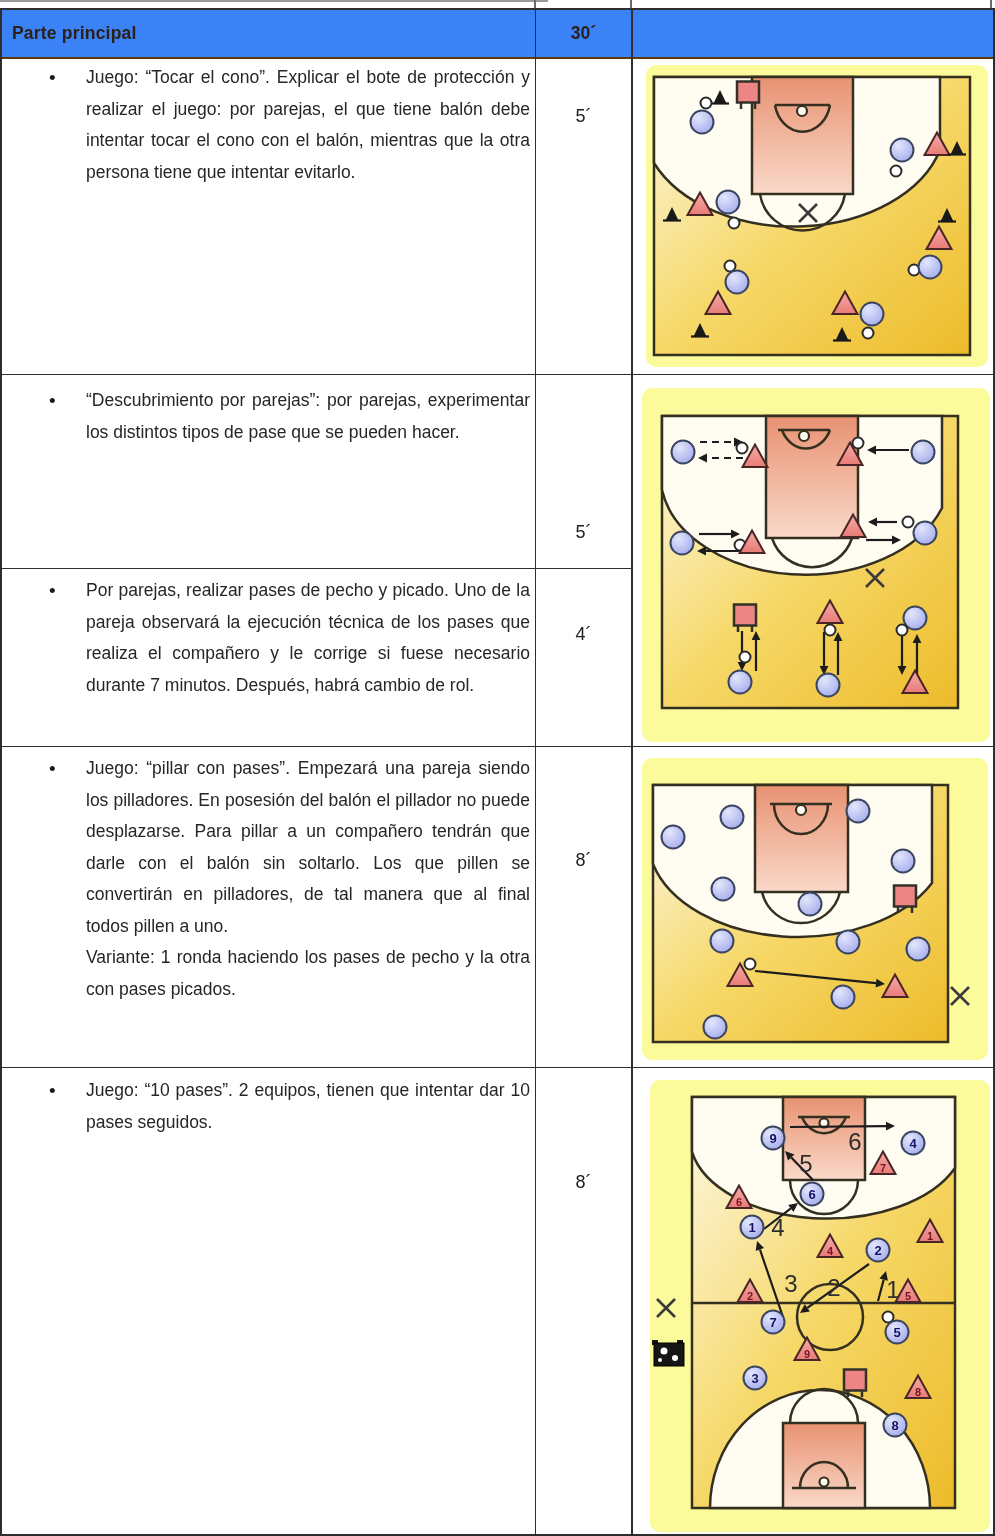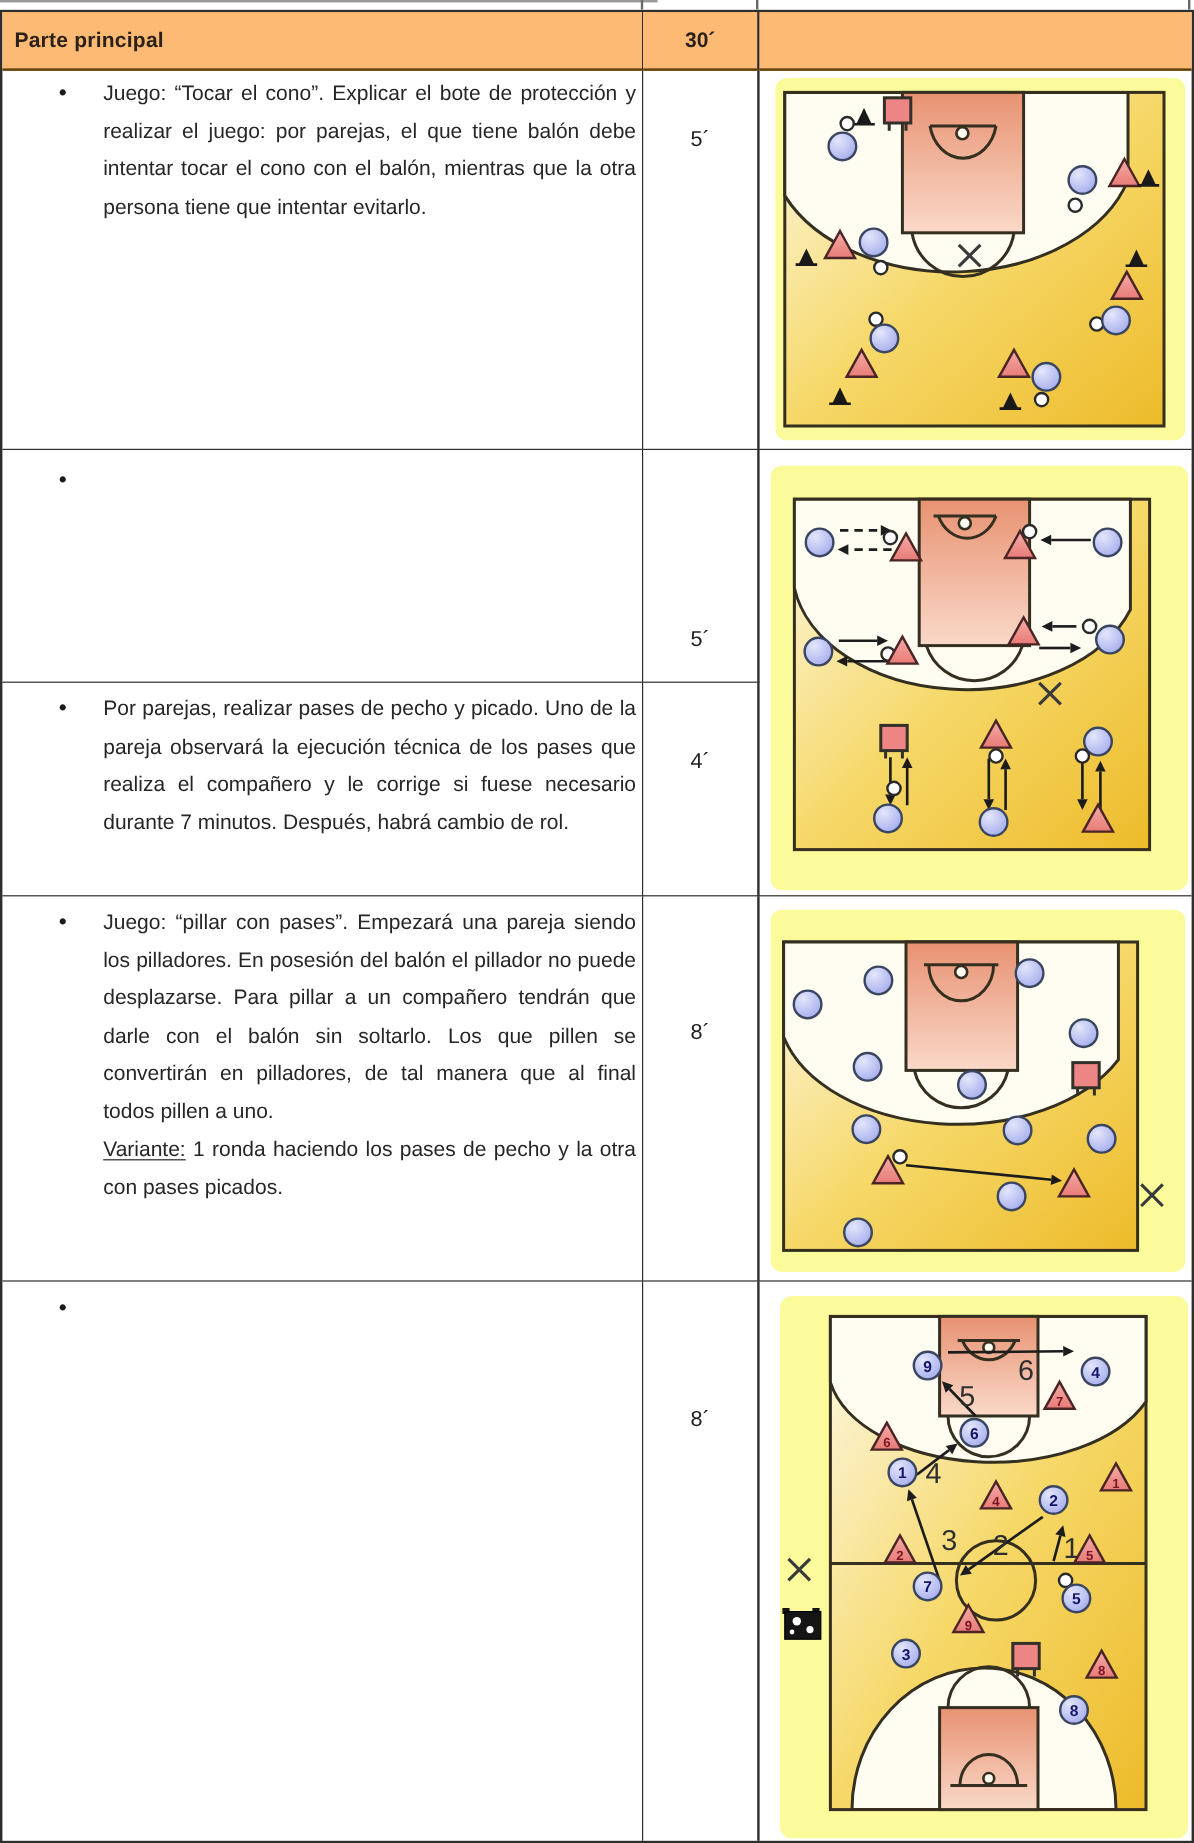--- a/index.html
+++ b/index.html
@@ -7,27 +7,27 @@
         font-family:"Liberation Sans", sans-serif;color:#262626;}
   .topstrip{position:relative;width:995px;height:8px;background:#ffffff;}
   .topstrip .tick{position:absolute;top:0;width:2px;height:8px;background:#6a6a6a;}
   .topstrip .hairline{position:absolute;top:0;left:0;width:548px;height:2px;background:#9a9a9a;}
   .tbl{box-sizing:border-box;width:995px;border:2px solid #2e2e2e;display:grid;
        grid-template-columns:534px 97px 360px;grid-template-rows:49px 316px 372px 321px 466px;}
   .cell{box-sizing:border-box;position:relative;}
   .br1{border-right:1.5px solid #2e2e2e;}
   .br2{border-right:2px solid #2e2e2e;}
   .bb1{border-bottom:1.5px solid #2e2e2e;}
-  .hcell{background:#fdba74;border-bottom:2px solid #5d3c08;display:flex;align-items:center;}
+  .hcell{background:#3b82f6;border-bottom:2px solid #5d3c08;display:flex;align-items:center;}
   .htitle{font-size:17.5px;font-weight:600;color:#2b2118;padding-left:10px;letter-spacing:.2px;}
   .hdur{font-size:17.5px;font-weight:600;color:#2b2118;margin:16px auto;}
   .textcell{padding:0 5px 0 84px;}
   .para{position:relative;text-align:justify;font-size:17.5px;line-height:31.5px;color:#262626;}
   .bullet{position:absolute;left:-37px;top:0;font-size:19px;color:#1a1a1a;}
-  .ul{text-decoration:underline;text-underline-offset:3px;}
+  .ul{text-underline-offset:3px;}
   .durcell{text-align:center;font-size:18px;color:#202020;}
   .dg{position:absolute;}
   svg text{font-family:"Liberation Sans", sans-serif;}
   .row2wrap{grid-column:1 / 3;display:grid;grid-template-columns:534px 97px;grid-template-rows:194px 178px;}
 </style>
 </head>
 <body>
 
 <div class="page">
 
@@ -145,21 +145,21 @@
             </g>
             <g transform="translate(162,148)">
               <path d="M-9,-9 L9,9 M9,-9 L-9,9" stroke="#3a3a3a" stroke-width="2.6" fill="none"></path>
             </g>
           </g>
       </svg>
     </div>
 
     <div class="row2wrap cell">
       <div class="cell br1 bb1 textcell" style="padding-top:10px;">
-          <div class="para"><span class="bullet">•</span></div>
+          <div class="para"><span class="bullet">•</span><span>“Descubrimiento por parejas”: por parejas, experimentar los distintos tipos de pase que se pueden hacer.</span></div>
         </div>
       <div class="cell br2 bb1 durcell" style="padding-top:147px;"><span>5´</span></div>
       <div class="cell br1 bb1 textcell" style="padding-top:6px;">
           <div class="para"><span class="bullet">•</span><span>Por parejas, realizar pases de pecho y picado. Uno de la pareja observará la ejecución técnica de los pases que realiza el compañero y le corrige si fuese necesario durante 7 minutos. Después, habrá cambio de rol.</span></div>
         </div>
       <div class="cell br2 bb1 durcell" style="padding-top:55px;"><span>4´</span></div>
     </div>
     <div class="cell bb1">
       <svg class="dg" style="left:9px;top:13px;" width="348" height="354" viewBox="0 0 348 354">
         <rect x="0" y="0" width="348" height="354" rx="10" fill="#FBFB9B"></rect>
@@ -365,21 +365,21 @@
               <path d="M0,-12.5 L12.5,10 L-12.5,10 Z" fill="url(#gCone)" stroke="#4a2525" stroke-width="2"></path>
             </g>
             <g transform="translate(318,238)">
               <path d="M-9,-9 L9,9 M9,-9 L-9,9" stroke="#3a3a3a" stroke-width="2.6" fill="none"></path>
             </g>
           </g>
       </svg>
     </div>
 
     <div class="cell br1 textcell" style="padding-top:7px;">
-        <div class="para"><span class="bullet">•</span></div>
+        <div class="para"><span class="bullet">•</span><span>Juego: “10 pases”. 2 equipos, tienen que intentar dar 10 pases seguidos.</span></div>
       </div>
     <div class="cell br2 durcell" style="padding-top:104px;"><span>8´</span></div>
     <div class="cell">
       <svg class="dg" style="left:17px;top:12px;" width="340" height="452" viewBox="0 0 340 452">
         <rect x="0" y="0" width="340" height="452" rx="10" fill="#FBFB9B"></rect>
         <rect x="42" y="17" width="263" height="411" fill="url(#gGold)" stroke="#352f20" stroke-width="2.5"></rect>
         <path d="M42,17 H305 V88 A138,82 0 0 1 42,72 Z" fill="#FFFDF2" stroke="#352f20" stroke-width="2.5"></path>
         <rect x="133" y="17" width="82" height="83" fill="url(#gKey)" stroke="#352f20" stroke-width="2.5"></rect>
         <line x1="148" y1="37" x2="200" y2="37" stroke="#352f20" stroke-width="2.5"></line>
         <path d="M152,37 A24,27 0 0 0 196,37" fill="none" stroke="#352f20" stroke-width="2.5"></path>

